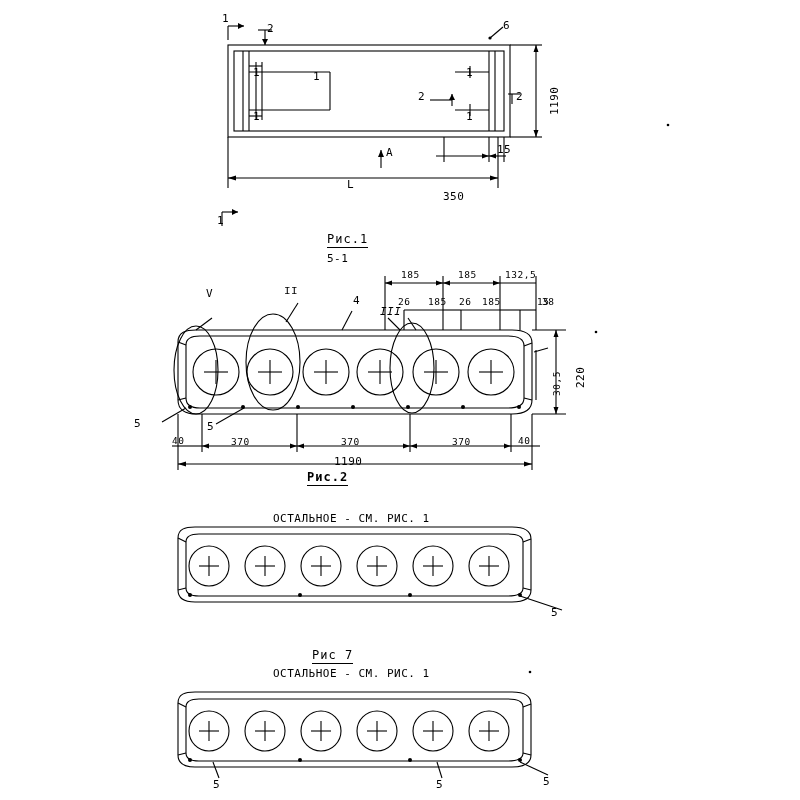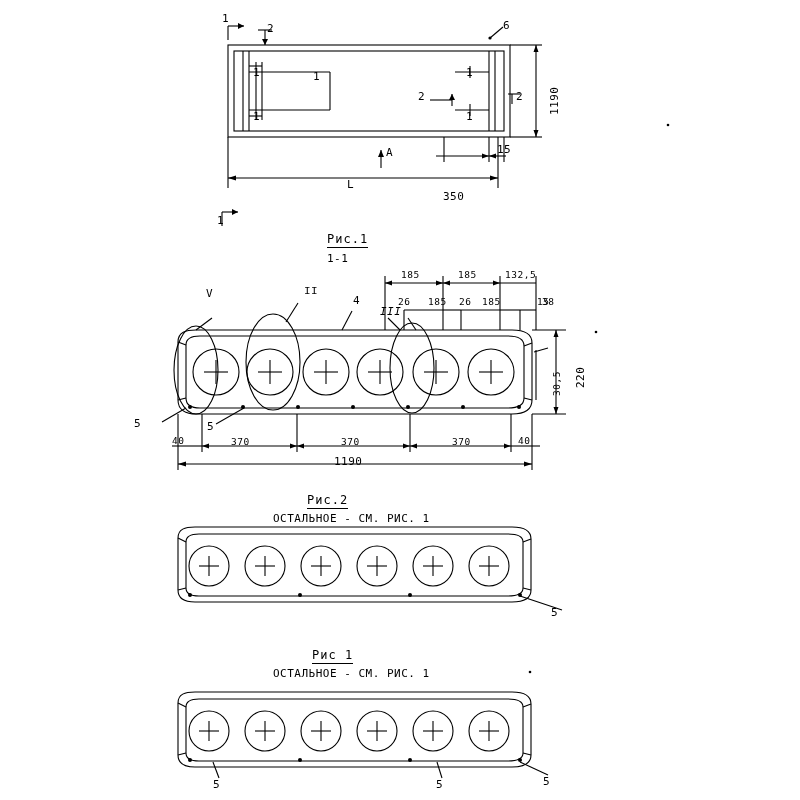--- a/index.html
+++ b/index.html
@@ -275,24 +275,24 @@
 <div class="lbl" style="left:418px;top:90px;">2</div>
 <div class="lbl" style="left:516px;top:90px;">2</div>
 <div class="lbl" style="left:217px;top:214px;">1</div>
 <div class="lbl rot" style="left:548px;top:115px;">1190</div>
 <div class="lbl" style="left:347px;top:178px;">L</div>
 <div class="lbl" style="left:386px;top:146px;">A</div>
 <div class="lbl" style="left:443px;top:143px;margin-top:47px;">350</div>
 <div class="lbl" style="left:497px;top:143px;">15</div>
 
 <div class="lbl cap uline" style="left:327px;top:232px;">Рис.1</div>
-<div class="lbl" style="left:327px;top:252px;">1-1</div>
+<div class="lbl" style="left:327px;top:252px;">5-1</div>
 
 <div class="lbl" style="left:206px;top:287px;">V</div>
-<div class="lbl" style="left:304px;top:285px;font-family:Liberation Mono, monospace;">II</div>
+<div class="lbl" style="left:284px;top:285px;font-family:Liberation Mono, monospace;">II</div>
 <div class="lbl" style="left:353px;top:294px;">4</div>
 <div class="lbl" style="left:380px;top:305px;font-style:italic;">III</div>
 <div class="lbl" style="left:134px;top:417px;">5</div>
 <div class="lbl" style="left:207px;top:420px;">5</div>
 
 <div class="lbl sm" style="left:401px;top:269px;">185</div>
 <div class="lbl sm" style="left:458px;top:269px;">185</div>
 <div class="lbl sm" style="left:505px;top:269px;">132,5</div>
 <div class="lbl sm" style="left:398px;top:296px;">26</div>
 <div class="lbl sm" style="left:428px;top:296px;">185</div>
@@ -304,25 +304,25 @@
 <div class="lbl rot sm" style="left:551px;top:396px;">30,5</div>
 <div class="lbl rot" style="left:574px;top:388px;">220</div>
 
 <div class="lbl sm" style="left:172px;top:435px;">40</div>
 <div class="lbl sm" style="left:231px;top:436px;">370</div>
 <div class="lbl sm" style="left:341px;top:436px;">370</div>
 <div class="lbl sm" style="left:452px;top:436px;">370</div>
 <div class="lbl sm" style="left:518px;top:435px;">40</div>
 <div class="lbl" style="left:334px;top:455px;">1190</div>
 
-<div class="lbl cap uline" style="left:307px;top:493px;">Рис.2</div>
+<div class="lbl cap uline" style="left:307px;top:470px;font-weight:bold;">Рис.2</div>
 <div class="lbl" style="left:273px;top:512px;">ОСТАЛЬНОЕ - СМ. РИС. 1</div>
 
 <div class="lbl" style="left:551px;top:606px;">5</div>
 
-<div class="lbl cap uline" style="left:312px;top:648px;">Рис 1</div>
+<div class="lbl cap uline" style="left:312px;top:648px;">Рис 7</div>
 <div class="lbl" style="left:273px;top:667px;">ОСТАЛЬНОЕ - СМ. РИС. 1</div>
 
 <div class="lbl" style="left:213px;top:778px;">5</div>
 <div class="lbl" style="left:436px;top:778px;">5</div>
 <div class="lbl" style="left:543px;top:775px;">5</div>
 
 </div>
 
 </body></html>

